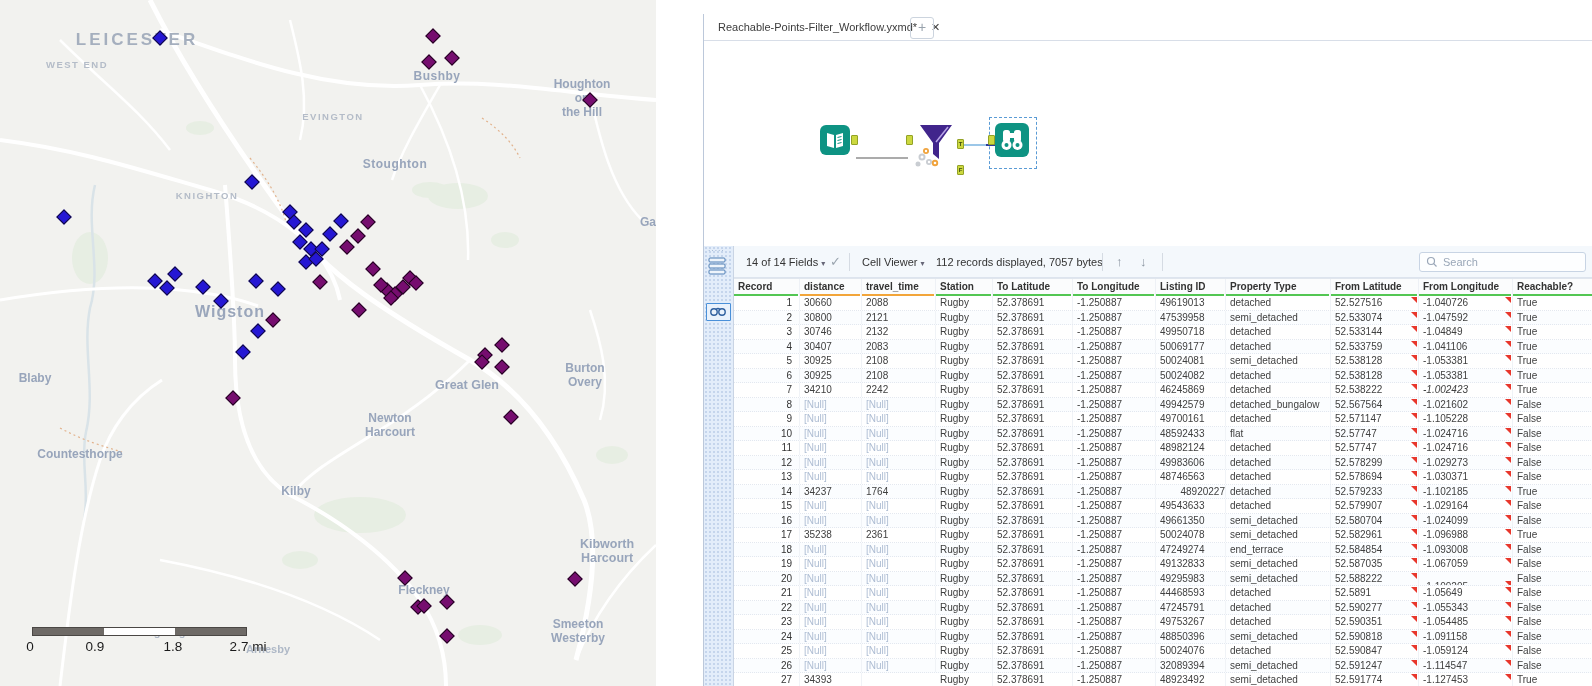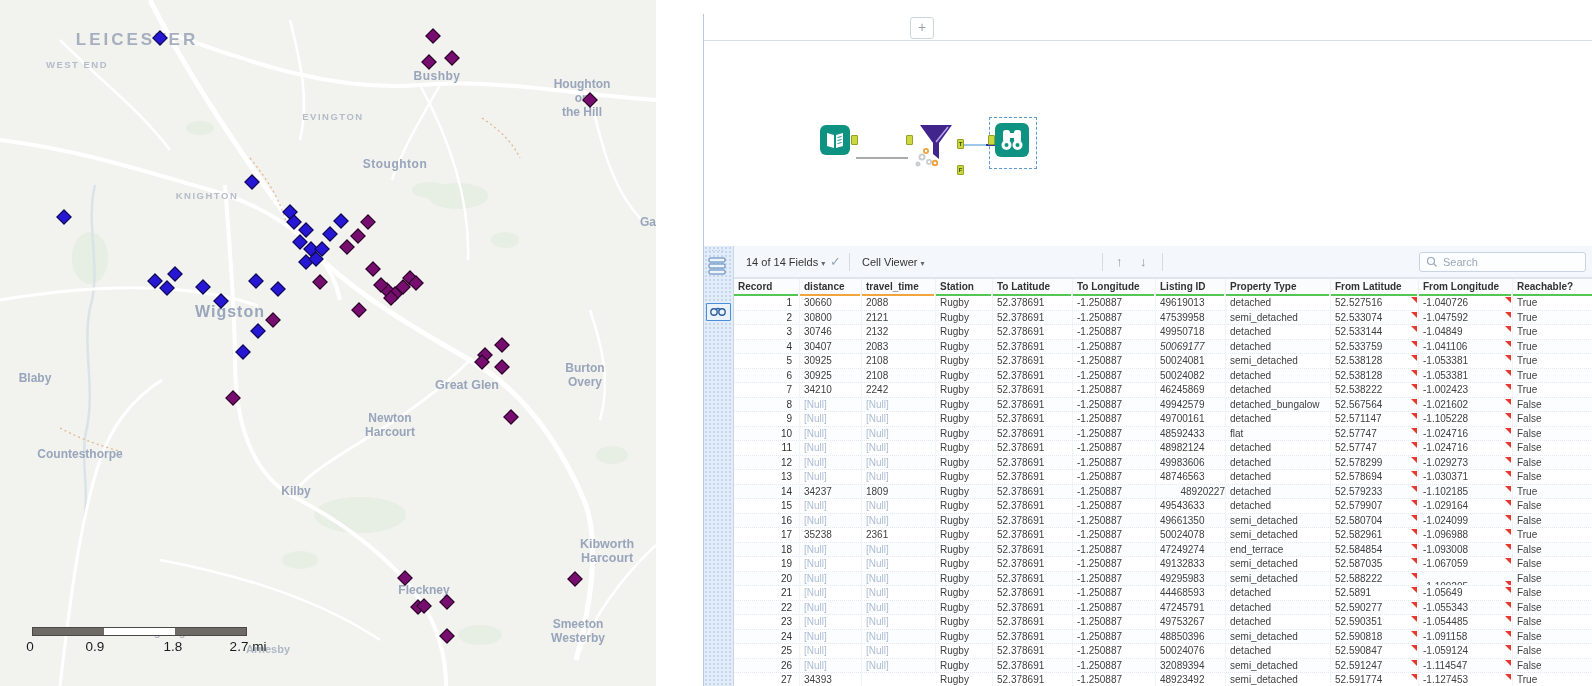--- a/index.html
+++ b/index.html
@@ -216,20 +216,24 @@
     </div>
     <span class="scalelabel" style="left:30px">0</span>
     <span class="scalelabel" style="left:95px">0.9</span>
     <span class="scalelabel" style="left:173px">1.8</span>
     <span class="scalelabel" style="left:248px">2.7 mi</span>
   </div>
 
   <div class="window">
 
     <div class="tabbar">
+      <div class="tab">
+        <span class="tab-title">Reachable-Points-Filter_Workflow.yxmd*</span>
+        <span class="tab-close">✕</span>
+      </div>
       <div class="newtab">+</div>
     </div>
 
     <div class="canvas">
 
       <div class="conn" style="left:152px;top:116px;width:52px;background:#ababab;"></div>
 
       <div class="conn" style="left:260px;top:103px;width:22px;background:#9cc7e8;"></div>
       <div class="conn" style="left:282px;top:103px;width:22px;background:#2b3a9e;"></div>
 
@@ -288,20 +292,21 @@
         <span class="tb-item" style="left:42px">
           <span>14 of 14 Fields</span>
           <span class="tb-caret">▾</span>
         </span>
         <span class="tb-item" style="left:126px;color:#9aa4ae;font-size:13px">✓</span>
         <span class="tb-sep" style="left:145px"></span>
         <span class="tb-item" style="left:158px">
           <span>Cell Viewer</span>
           <span class="tb-caret">▾</span>
         </span>
+        <span class="tb-item" style="left:232px">112 records displayed, 7057 bytes</span>
         <span class="tb-sep" style="left:398px"></span>
         <span class="tb-item tb-arrow" style="left:412px">↑</span>
         <span class="tb-item tb-arrow" style="left:436px">↓</span>
         <span class="tb-sep" style="left:458px"></span>
         <div class="searchbox">
           <svg width="14" height="14" viewBox="0 0 14 14" style="margin-left:5px">
             <circle cx="6" cy="6" r="3.5" fill="none" stroke="#9aa7b8" stroke-width="1.2"></circle>
             <line x1="8.7" y1="8.7" x2="11.5" y2="11.5" stroke="#9aa7b8" stroke-width="1.2"></line>
           </svg>
           <span class="ph">Search</span>
@@ -378,21 +383,21 @@
               <div class="td" style="width: 94px; flex: 0 0 94px;">-1.04849<span class="flag"></span></div>
               <div class="td" style="width: 82px; flex: 0 0 82px;">True</div>
             </div>
             <div class="tr">
               <div class="td rec" style="width: 66px; flex: 0 0 66px;">4</div>
               <div class="td" style="width: 62px; flex: 0 0 62px;">30407</div>
               <div class="td" style="width: 74px; flex: 0 0 74px;">2083</div>
               <div class="td" style="width: 57px; flex: 0 0 57px;">Rugby</div>
               <div class="td" style="width: 80px; flex: 0 0 80px;">52.378691</div>
               <div class="td" style="width: 83px; flex: 0 0 83px;">-1.250887</div>
-              <div class="td" style="width: 70px; flex: 0 0 70px; font-style: italic;">50069177</div>
+              <div class="td" style="width: 70px; flex: 0 0 70px;">50069177</div>
               <div class="td" style="width: 105px; flex: 0 0 105px;">detached</div>
               <div class="td" style="width: 88px; flex: 0 0 88px;">52.533759<span class="flag"></span></div>
               <div class="td" style="width: 94px; flex: 0 0 94px;">-1.041106<span class="flag"></span></div>
               <div class="td" style="width: 82px; flex: 0 0 82px;">True</div>
             </div>
             <div class="tr">
               <div class="td rec" style="width: 66px; flex: 0 0 66px;">5</div>
               <div class="td" style="width: 62px; flex: 0 0 62px;">30925</div>
               <div class="td" style="width: 74px; flex: 0 0 74px;">2108</div>
               <div class="td" style="width: 57px; flex: 0 0 57px;">Rugby</div>
@@ -420,21 +425,21 @@
             <div class="tr">
               <div class="td rec" style="width: 66px; flex: 0 0 66px;">7</div>
               <div class="td" style="width: 62px; flex: 0 0 62px;">34210</div>
               <div class="td" style="width: 74px; flex: 0 0 74px;">2242</div>
               <div class="td" style="width: 57px; flex: 0 0 57px;">Rugby</div>
               <div class="td" style="width: 80px; flex: 0 0 80px;">52.378691</div>
               <div class="td" style="width: 83px; flex: 0 0 83px;">-1.250887</div>
               <div class="td" style="width: 70px; flex: 0 0 70px;">46245869</div>
               <div class="td" style="width: 105px; flex: 0 0 105px;">detached</div>
               <div class="td" style="width: 88px; flex: 0 0 88px;">52.538222<span class="flag"></span></div>
-              <div class="td" style="width: 94px; flex: 0 0 94px;">-1.002423<span class="flag"></span></div>
+              <div class="td" style="width: 94px; flex: 0 0 94px; font-style: italic;">-1.002423<span class="flag"></span></div>
               <div class="td" style="width: 82px; flex: 0 0 82px;">True</div>
             </div>
             <div class="tr">
               <div class="td rec" style="width: 66px; flex: 0 0 66px;">8</div>
               <div class="td null" style="width: 62px; flex: 0 0 62px;">[Null]</div>
               <div class="td null" style="width: 74px; flex: 0 0 74px;">[Null]</div>
               <div class="td" style="width: 57px; flex: 0 0 57px;">Rugby</div>
               <div class="td" style="width: 80px; flex: 0 0 80px;">52.378691</div>
               <div class="td" style="width: 83px; flex: 0 0 83px;">-1.250887</div>
               <div class="td" style="width: 70px; flex: 0 0 70px;">49942579</div>
@@ -504,21 +509,21 @@
               <div class="td" style="width: 83px; flex: 0 0 83px;">-1.250887</div>
               <div class="td" style="width: 70px; flex: 0 0 70px;">48746563</div>
               <div class="td" style="width: 105px; flex: 0 0 105px;">detached</div>
               <div class="td" style="width: 88px; flex: 0 0 88px;">52.578694<span class="flag"></span></div>
               <div class="td" style="width: 94px; flex: 0 0 94px;">-1.030371<span class="flag"></span></div>
               <div class="td" style="width: 82px; flex: 0 0 82px;">False</div>
             </div>
             <div class="tr">
               <div class="td rec" style="width: 66px; flex: 0 0 66px;">14</div>
               <div class="td" style="width: 62px; flex: 0 0 62px;">34237</div>
-              <div class="td" style="width: 74px; flex: 0 0 74px;">1809</div>
+              <div class="td" style="width: 74px; flex: 0 0 74px;">1764</div>
               <div class="td" style="width: 57px; flex: 0 0 57px;">Rugby</div>
               <div class="td" style="width: 80px; flex: 0 0 80px;">52.378691</div>
               <div class="td" style="width: 83px; flex: 0 0 83px;">-1.250887</div>
               <div class="td" style="width: 70px; flex: 0 0 70px; text-align: right;">48920227</div>
               <div class="td" style="width: 105px; flex: 0 0 105px;">detached</div>
               <div class="td" style="width: 88px; flex: 0 0 88px;">52.579233<span class="flag"></span></div>
               <div class="td" style="width: 94px; flex: 0 0 94px;">-1.102185<span class="flag"></span></div>
               <div class="td" style="width: 82px; flex: 0 0 82px;">True</div>
             </div>
             <div class="tr">

